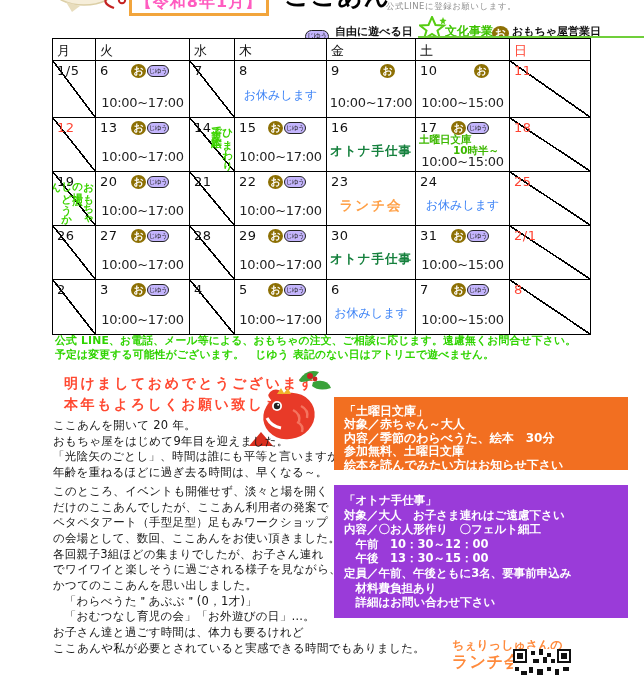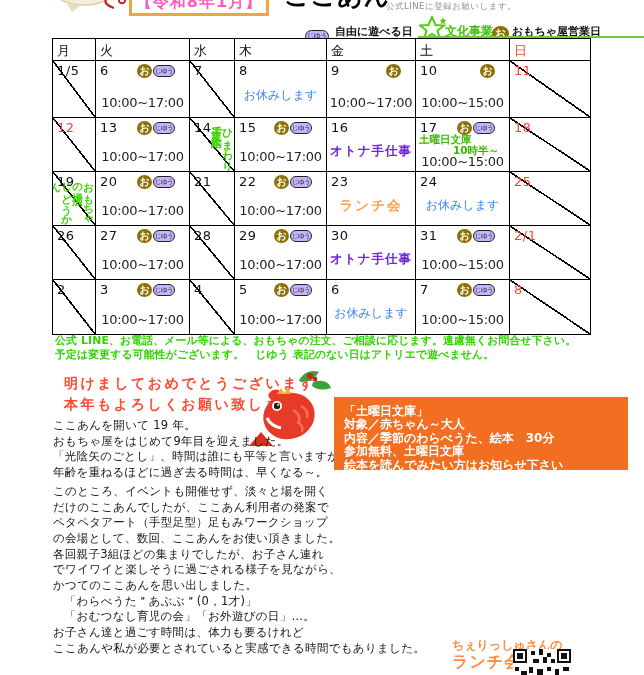--- a/index.html
+++ b/index.html
@@ -41,31 +41,31 @@
       grid-template-rows:22px 57px 54px 54px 54px 54px;
       border:1.5px solid #000;box-sizing:content-box;background:#fff;}
   .hcell{font-size:13px;padding:3px 0 0 4px;border-right:1px solid #000;border-bottom:1px solid #000;box-sizing:border-box;}
   .hcell.red{color:#ff4433;}
   .cell{position:relative;overflow:hidden;border-right:1px solid #000;border-bottom:1px solid #000;box-sizing:border-box;}
   .last-col{border-right:none !important;}
   .last-row{border-bottom:none !important;}
   .cell.slash{background-image:linear-gradient(to top right,
       transparent calc(50% - 0.8px), #000 calc(50% - 0.8px),
       #000 calc(50% + 0.8px), transparent calc(50% + 0.8px));}
-  .dayline{position:absolute;top:2px;left:4px;right:10px;display:flex;
+  .dayline{position:absolute;top:2px;left:4px;right:16px;display:flex;
       justify-content:space-between;align-items:flex-start;}
   .day{font-size:13px;letter-spacing:0.5px;}
   .day.red{color:#ff4433;}
   .badges{display:flex;gap:1px;align-items:center;margin-top:1px;margin-right:4px;}
   .time{position:absolute;left:0;right:0;bottom:7px;text-align:center;font-size:13px;
       letter-spacing:-0.3px;color:#222;}
   .cell.compact .time{bottom:2px;}
   .note{position:absolute;left:0;right:0;top:47%;text-align:center;}
   .n-red{color:#3b82f6;font-size:12px;}
-  .n-green{color:#6d28d9;font-weight:bold;font-size:12.5px;letter-spacing:1px;}
+  .n-green{color:#15803d;font-weight:bold;font-size:12.5px;letter-spacing:1px;}
   .n-orange{color:#ffa047;font-weight:bold;font-size:13.5px;letter-spacing:2px;}
   .events{position:absolute;top:16px;left:3px;right:2px;color:#3db800;font-weight:bold;
       font-size:10.5px;line-height:11px;}
   .events .e2{text-align:right;padding-right:8px;}
   .vert{position:absolute;top:3px;right:1px;height:calc(100% - 3px);writing-mode:vertical-rl;
       white-space:pre-line;color:#3dd400;font-weight:bold;font-size:10.5px;line-height:11px;
       letter-spacing:-1px;overflow:hidden;}
 
   
   #notes{left:55px;top:334px;font-size:10.8px;font-weight:600;color:#2fd400;line-height:13.5px;letter-spacing:0.2px;}
@@ -417,21 +417,21 @@
       <circle cx="30" cy="40" r="3.2" fill="#222"></circle>
       <circle cx="31.2" cy="38.8" r="1" fill="#fff"></circle>
       <path d="M46 44 q8 4 6 12" stroke="#f4745f" stroke-width="2.4" fill="none"></path>
       <path d="M54 40 q8 4 6 12" stroke="#f4745f" stroke-width="2.4" fill="none"></path>
       <path d="M50 56 q7 3 5 10" stroke="#f4745f" stroke-width="2.4" fill="none"></path>
       <path d="M20 52 q4 8 14 10" stroke="#ffffff" stroke-width="3" fill="none"></path>
     </g>
   </svg>
 
   <div id="article" class="abs">
-      <div class="tline">ここあんを開いて 19 年。</div>
+      <div class="tline">ここあんを開いて 20 年。</div>
       <div class="tline">おもちゃ屋をはじめて9年目を迎えました。</div>
       <div class="tline">「光陰矢のごとし」、時間は誰にも平等と言いますが</div>
       <div class="tline">年齢を重ねるほどに過ぎ去る時間は、早くなる～。</div>
       <div class="tline blank"></div>
       <div class="tline">このところ、イベントも開催せず、淡々と場を開く</div>
       <div class="tline">だけのここあんでしたが、ここあん利用者の発案で</div>
       <div class="tline">ペタペタアート（手型足型）足もみワークショップ</div>
       <div class="tline">の会場として、数回、ここあんをお使い頂きました。</div>
       <div class="tline">各回親子3組ほどの集まりでしたが、お子さん連れ</div>
       <div class="tline">でワイワイと楽しそうに過ごされる様子を見ながら、</div>
@@ -443,20 +443,30 @@
     </div>
 
   <div id="bunko-box" class="abs info-box">
       <div class="tline">「土曜日文庫」</div>
       <div class="tline">対象／赤ちゃん～大人</div>
       <div class="tline">内容／季節のわらべうた、絵本　30分</div>
       <div class="tline">参加無料、土曜日文庫</div>
       <div class="tline">絵本を読んでみたい方はお知らせ下さい</div>
     </div>
 
+  <div id="otona-box" class="abs info-box">
+      <div class="tline">「オトナ手仕事」</div>
+      <div class="tline">対象／大人　お子さま連れはご遠慮下さい</div>
+      <div class="tline">内容／〇お人形作り　〇フェルト細工</div>
+      <div class="tline">　午前　10：30～12：00</div>
+      <div class="tline">　午後　13：30～15：00</div>
+      <div class="tline">定員／午前、午後ともに3名、要事前申込み</div>
+      <div class="tline">　材料費負担あり</div>
+      <div class="tline">　詳細はお問い合わせ下さい</div>
+    </div>
 
   <div id="cherish-line1" class="abs">ちぇりっしゅさんの</div>
   <div id="cherish-line2" class="abs">ランチ会</div>
   <svg id="qr" class="abs" width="58" height="58" viewBox="0 0 29 29" shape-rendering="crispEdges">
     <rect width="29" height="29" fill="#fff"></rect>
     <g fill="#111">
       <rect x="0" y="0" width="7" height="7"></rect>
         <rect x="1" y="1" width="5" height="5" fill="#fff"></rect>
         <rect x="2" y="2" width="3" height="3"></rect>
       <rect x="22" y="0" width="7" height="7"></rect>

